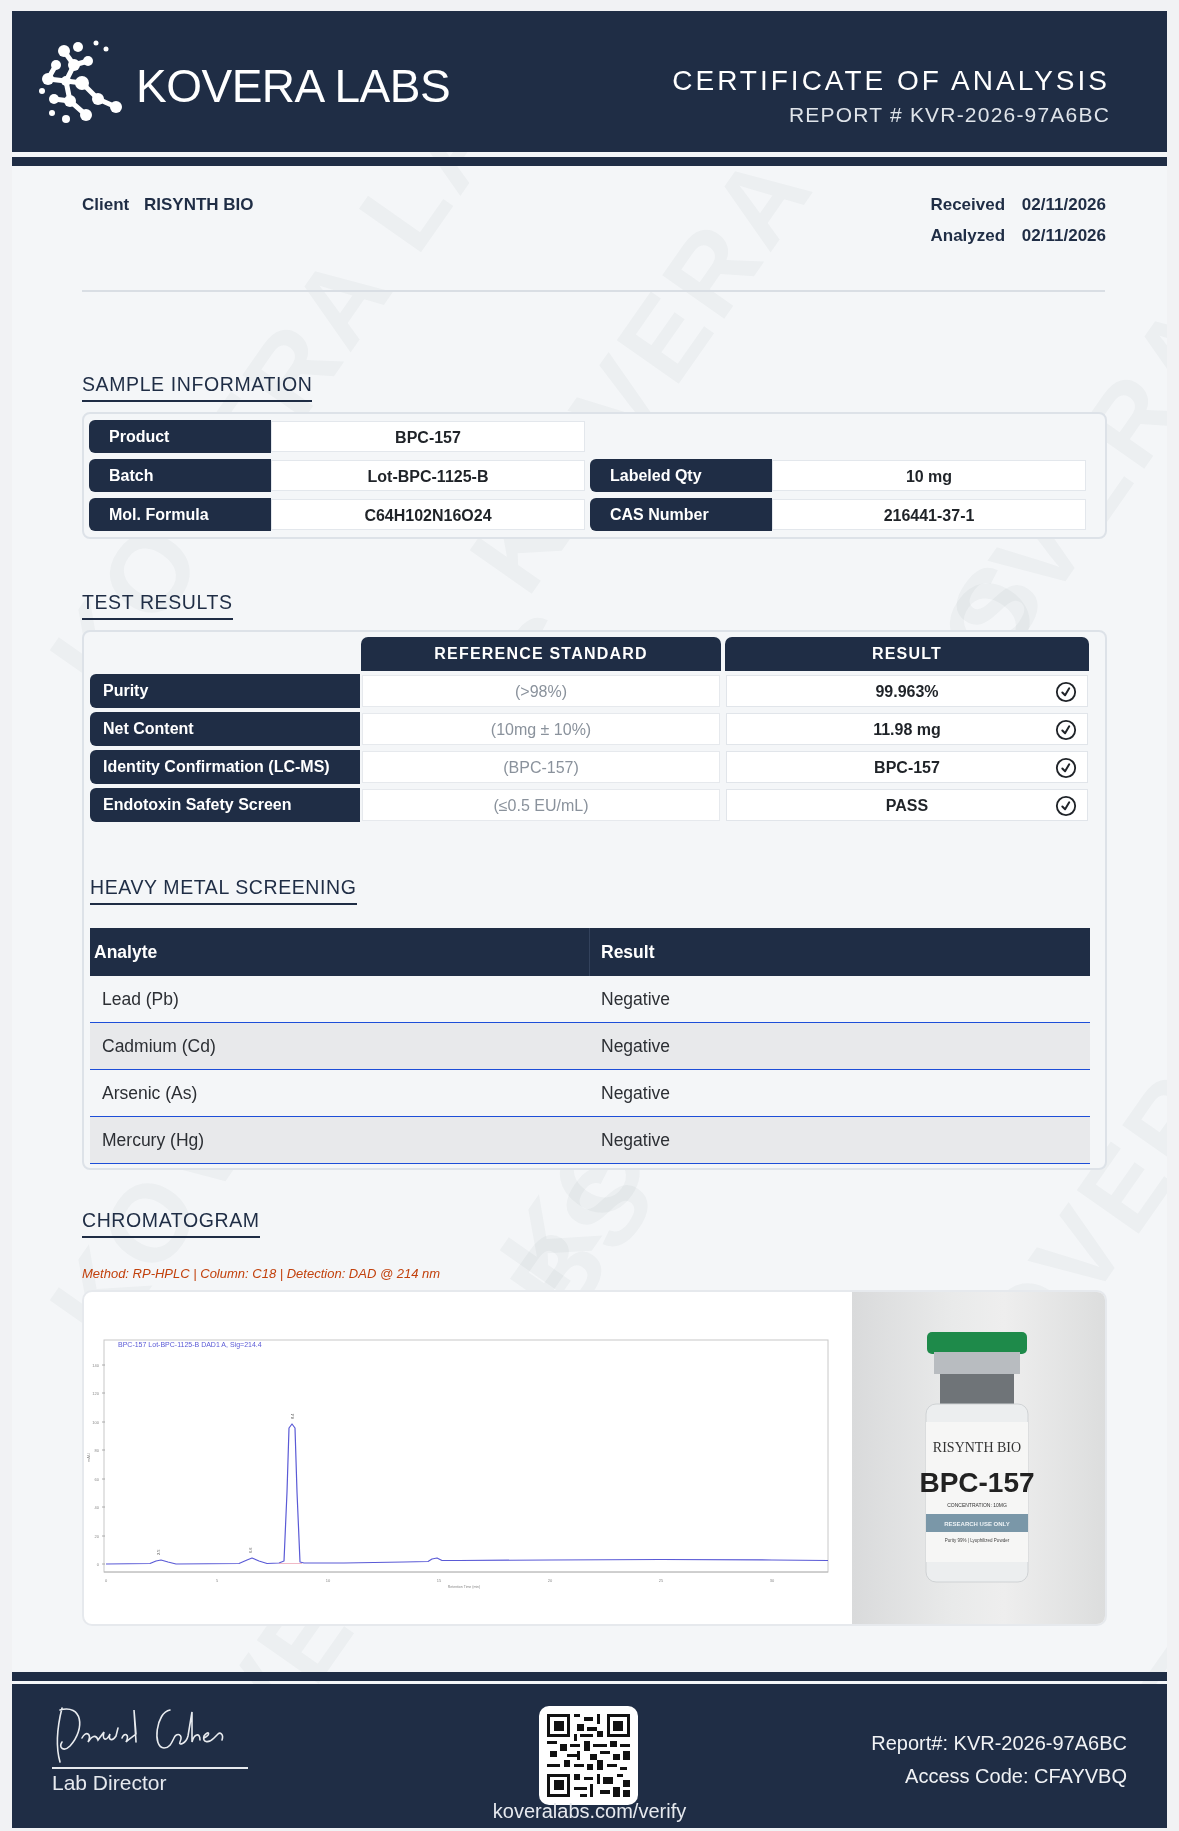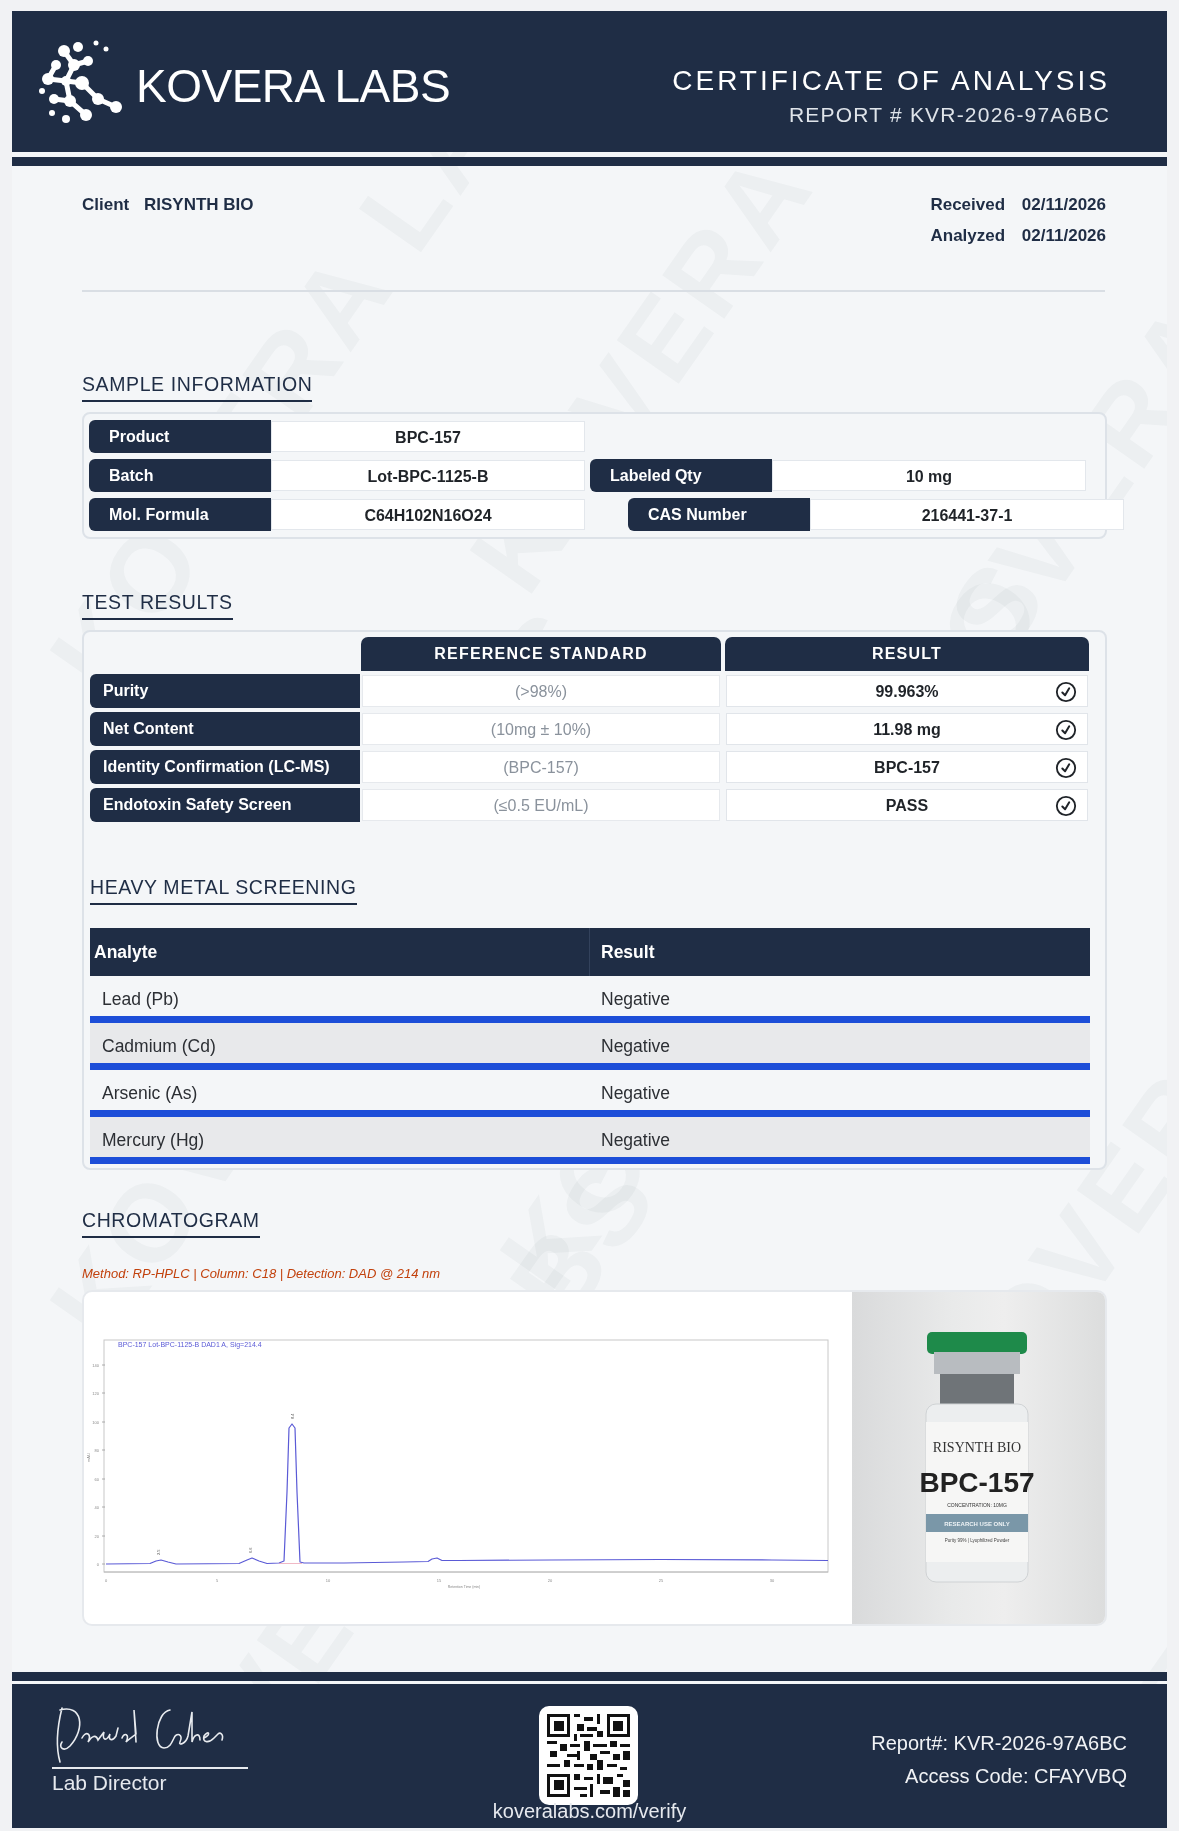--- a/index.html
+++ b/index.html
@@ -44,21 +44,21 @@
   .tr-row .k { position: absolute; left: 0; top: 0; width: 270px; height: 34px; background: #1f2d45; color: #fff; font-weight: 700; font-size: 16px; line-height: 34px; padding-left: 13px; border-radius: 6px 0 0 6px; white-space: nowrap; }
   .tr-row .ref { position: absolute; left: 272px; top: 1px; width: 358px; height: 32px; background: #fff; border: 1px solid #e6e9ed; color: #8a929c; font-size: 16px; line-height: 32px; text-align: center; }
   .tr-row .res { position: absolute; left: 636px; top: 1px; width: 362px; height: 32px; background: #fff; border: 1px solid #e1e5ea; color: #1f2328; font-weight: 700; font-size: 16px; line-height: 32px; text-align: center; }
   .check { position: absolute; right: 10px; top: 5px; width: 22px; height: 22px; }
 
   
   .hm-table { position: absolute; left: 6px; top: 296px; width: 1000px; }
   .hm-head { display: flex; height: 48px; background: #1f2d45; color: #fff; font-weight: 700; font-size: 17.5px; line-height: 48px; }
   .hm-head div:first-child { width: 500px; padding-left: 4px; border-right: 1px solid #33425c; }
   .hm-head div:last-child { padding-left: 11px; }
-  .hm-row { display: flex; height: 47px; font-size: 17.5px; color: #2c2f34; line-height: 47px; border-bottom: 7px solid #1d4ed8; }
+  .hm-row { display: flex; height: 47px; font-size: 17.5px; color: #2c2f34; line-height: 47px; border-bottom: 1px solid #1d4ed8; }
   .hm-row.alt { background: #e8e9eb; }
   .hm-row div:first-child { width: 500px; padding-left: 12px; }
   .hm-row div:last-child { padding-left: 11px; }
 
   
   .method { position: absolute; left: 70px; top: 1255px; font-size: 13px; font-style: italic; color: #c2410c; }
   .chrom-box { position: absolute; left: 70px; top: 1279px; width: 1025px; height: 336px; background: #fff; border: 2px solid #e6e9ed; border-radius: 10px; overflow: hidden; }
   .chart-svg { position: absolute; left: 0; top: 0; }
   .vial { position: absolute; right: 0; top: 0; width: 253px; height: 336px; background: linear-gradient(90deg, #d9dadb 0%, #e9eaea 40%, #eeeeee 60%, #dcdddd 100%); }
 
@@ -153,21 +153,21 @@
       <div class="v">Lot-BPC-1125-B</div>
     </div>
     <div class="kv" style="left:5px; top:84px;">
       <div class="k">Mol. Formula</div>
       <div class="v">C64H102N16O24</div>
     </div>
     <div class="kv" style="left:506px; top:45px;">
       <div class="k">Labeled Qty</div>
       <div class="v">10 mg</div>
     </div>
-    <div class="kv" style="left:506px; top:84px;margin-left:38px;">
+    <div class="kv" style="left:506px; top:84px;">
       <div class="k">CAS Number</div>
       <div class="v">216441-37-1</div>
     </div>
   </div>
 
   <div class="sec-title" style="left:70px; top:580px;">TEST RESULTS</div>
   <div class="box tr-box">
     <div class="tr-head" style="left:277px; top:5px; width:360px;">REFERENCE STANDARD</div>
     <div class="tr-head" style="left:641px; top:5px; width:364px;">RESULT</div>
 

